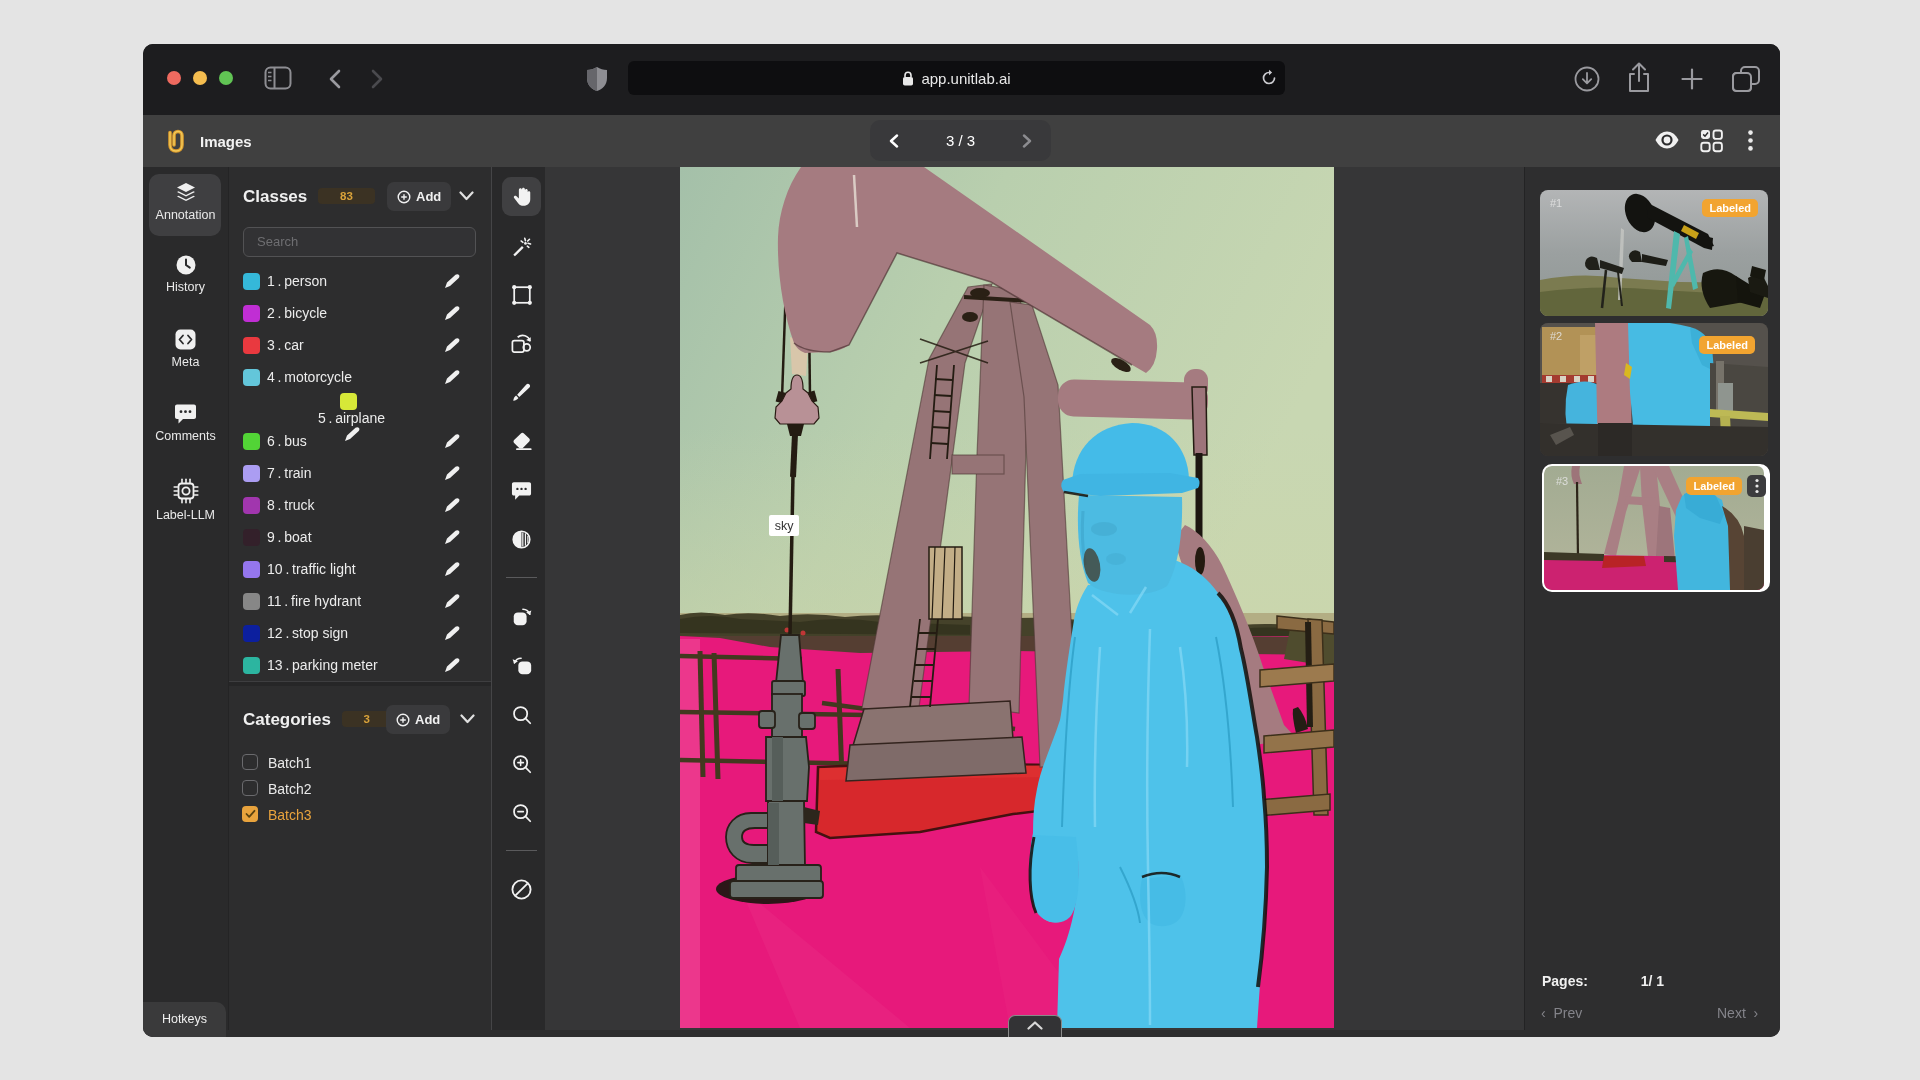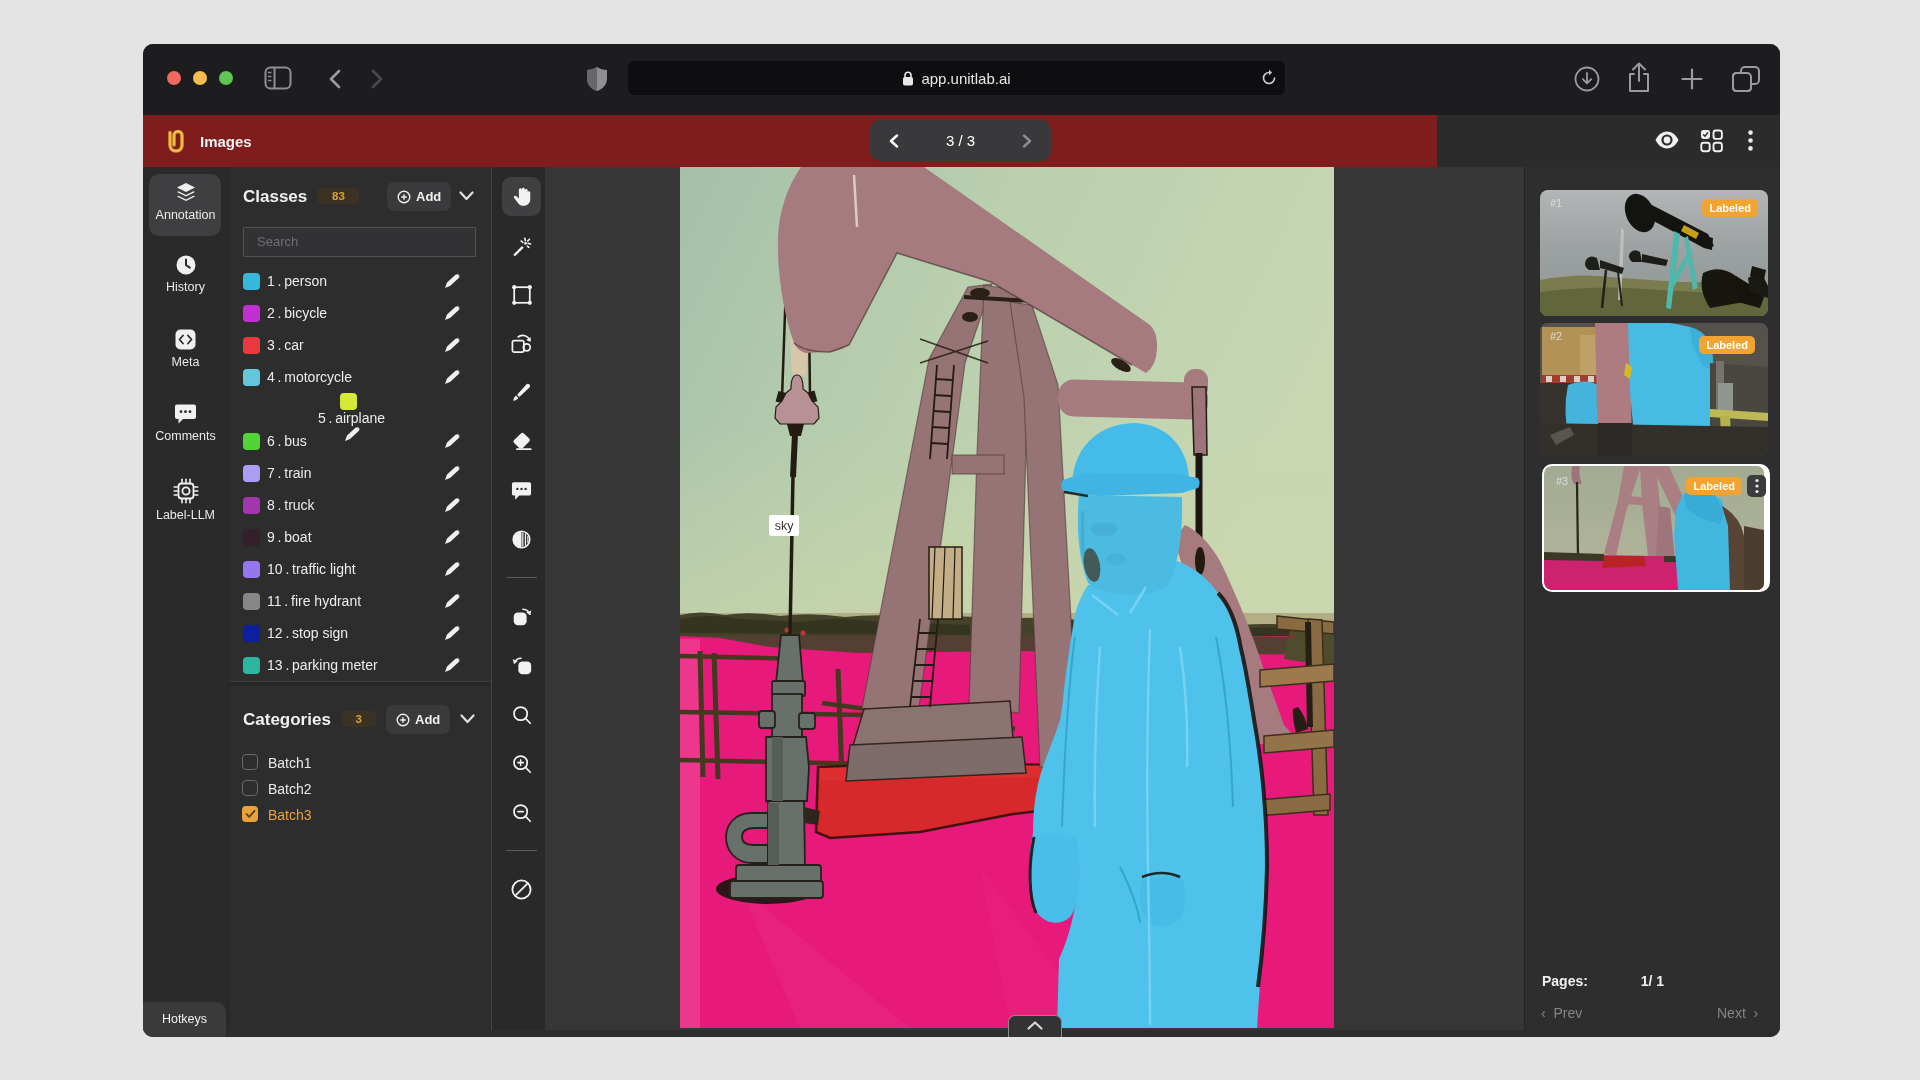--- a/index.html
+++ b/index.html
@@ -8,39 +8,39 @@
   .abs { position:absolute; }
   #win { position:absolute; left:143px; top:44px; width:1637px; height:993px;
     border-radius:10px; background:#2b2b2c; overflow:hidden; }
   
   #chrome { position:absolute; left:0; top:0; width:1637px; height:71px; background:#1d1d1f; }
   .tl { position:absolute; top:71px; width:14px; height:14px; border-radius:50%; }
   #urlbar { position:absolute; left:485px; top:17px; width:657px; height:34px;
     background:#0e0e10; border-radius:6px; color:#e8e8e8; font-size:15px;
     display:flex; align-items:center; justify-content:center; }
   
-  #appbar { position:absolute; left:0; top:71px; width:1294px; height:52px; background:#7f1d1d;text-align:center; }
+  #appbar { position:absolute; left:0; top:71px; width:1637px; height:52px; background:#404040;text-align:center; }
   #pager { position:absolute; left:727px; top:5px; width:181px; height:41px; background:#39393b;
     border-radius:10px; display:flex; align-items:center; justify-content:space-between;
     padding:12px 18px; color:#fff; font-size:15px; }
   
   #sidebar { position:absolute; left:0; top:123px; width:85px; height:863px; background:#2a2a2b; }
   #panel { position:absolute; left:85px; top:123px; width:263px; height:863px; background:#2d2d2e;
     border-left:1px solid #242425; }
   #toolcol { position:absolute; left:348px; top:123px; width:54px; height:863px; background:#29292a;
     border-left:1px solid #454547; }
   #canvasarea { position:absolute; left:402px; top:123px; width:979px; height:863px; background:#363637; }
   #rightpanel { position:absolute; left:1381px; top:123px; width:256px; height:863px; background:#2e2e2f;
     border-left:1px solid #232324; }
   #bottomstrip { position:absolute; left:0; top:986px; width:1637px; height:7px; background:#2d2d2e; }
   .sideitem { position:absolute; left:6px; width:73px; text-align:center; color:#e9e9e9;
     font-size:12.5px; }
   .sideitem svg { display:block; margin:0 auto 4px; }
   .badge { display:inline-block; background:#3b3223; color:#d9a23a; font-size:11.5px;
-    font-weight:bold; border-radius:4px; padding:2px 14px; vertical-align:2px; }
+    font-weight:bold; border-radius:4px; padding:2px 22px; vertical-align:2px; }
   .addbtn { position:absolute; background:#3a3a3c; border-radius:7px; color:#f0f0f0;
     font-size:13px; font-weight:bold; display:flex; align-items:center; gap:5px;
     padding:0 10px; height:29px; }
   .classrow { position:absolute; left:14px; width:217px; height:32px; display:flex; align-items:center; }
   .pcl { flex:none; }
   .sw { width:17px; height:17px; border-radius:4px; margin-right:7px; flex:none; }
   .clab { color:#ececec; font-size:14px; flex:1; }
   .tool { position:absolute; left:10px; width:39px; height:39px; display:flex;
     align-items:center; justify-content:center; }
   .thumb { position:absolute; left:158px; width:228px; border-radius:8px; overflow:hidden; }
@@ -193,21 +193,21 @@
     <div class="addbtn" style="left:158px; top:15px;">
       <svg width="14" height="14" viewBox="0 0 14 14">
           <circle cx="7" cy="7" r="5.8" fill="none" stroke="#f0f0f0" stroke-width="1.4"></circle>
           <path d="M7,4.2 L7,9.8 M4.2,7 L9.8,7" stroke="#f0f0f0" stroke-width="1.4"></path>
         </svg>
       Add
     </div>
     <svg class="abs" style="left:230px; top:24px;" width="15" height="10" viewBox="0 0 15 10">
         <path d="M1.5,1.5 L7.5,8 L13.5,1.5" fill="none" stroke="#e0e0e0" stroke-width="2.2" stroke-linecap="round" stroke-linejoin="round"></path>
       </svg>
-    <div class="abs" style="left:14px; top:60px; width:233px; height:30px; background:#323234; border:1px solid #525254; border-radius:1px; color:#6e6e71; font-size:13px; line-height:28px; padding-left:13px;">Search</div>
+    <div class="abs" style="left:14px; top:60px; width:233px; height:30px; background:#323234; border:1px solid #525254; border-radius:6px; color:#6e6e71; font-size:13px; line-height:28px; padding-left:13px;">Search</div>
     <div id="classlist">
       <div class="classrow" style="top:98px;">
           <div class="sw" style="background:#35b8d9;"></div>
           <div class="clab">1 . person</div>
           <svg class="pcl" width="17" height="17" viewBox="0 0 17 17">
             <path d="M2,15 L4,9.5 L12.5,1.8 C13.6,0.9 15.3,1.1 16,2 C16.7,2.9 16.5,4.4 15.5,5.3 L7,13 Z" fill="#f0f0f0"></path>
           </svg>
         </div>
       <div class="classrow" style="top:130px;">
           <div class="sw" style="background:#c02ed4;"></div>

